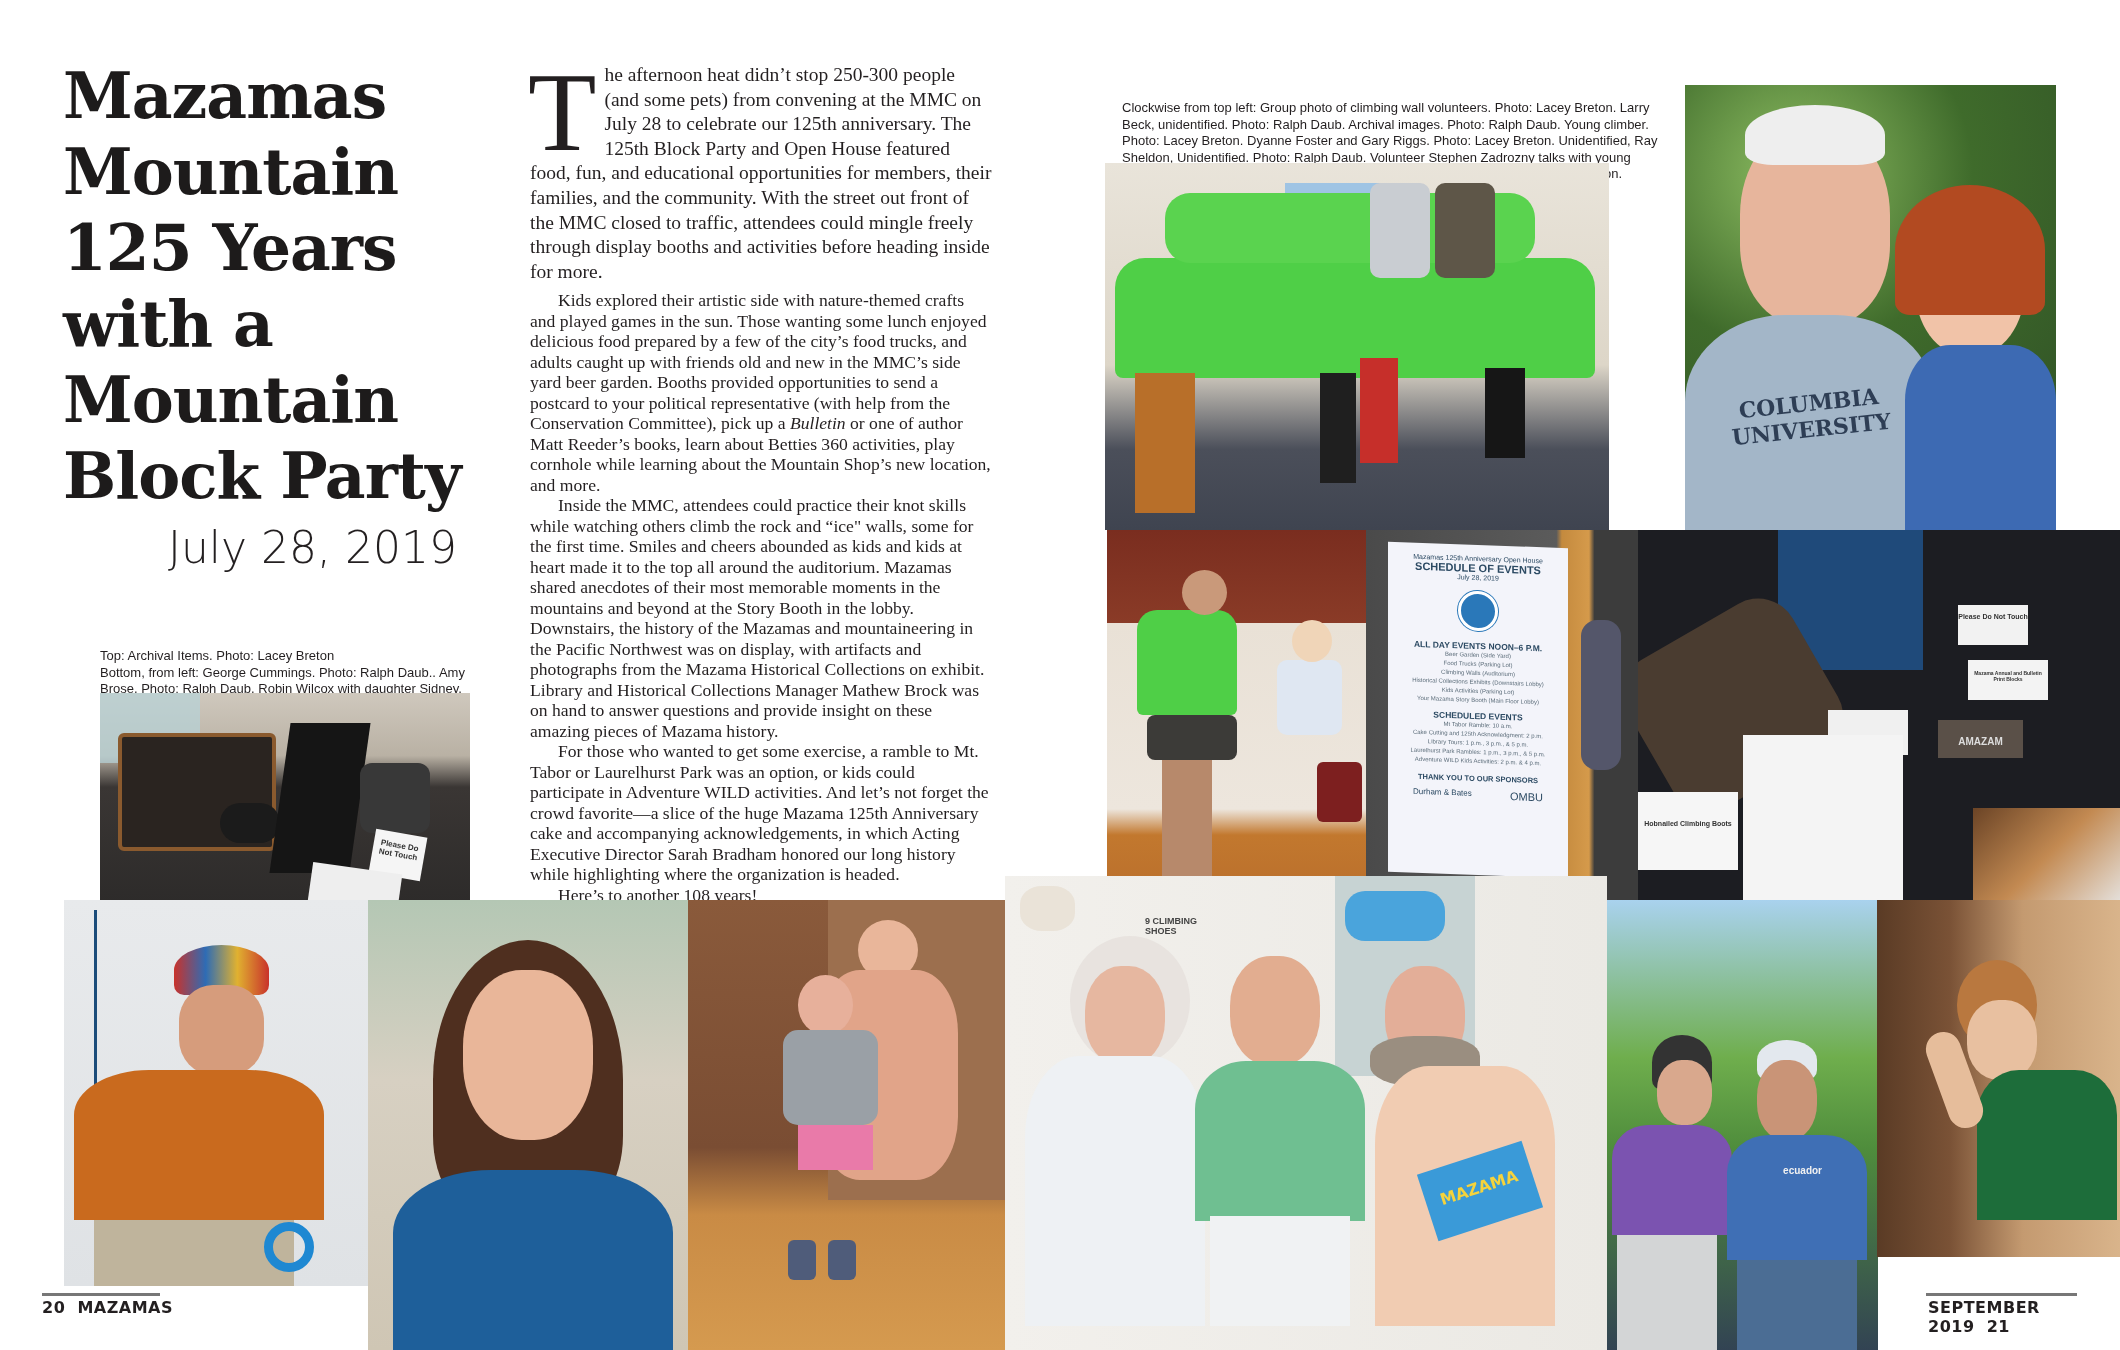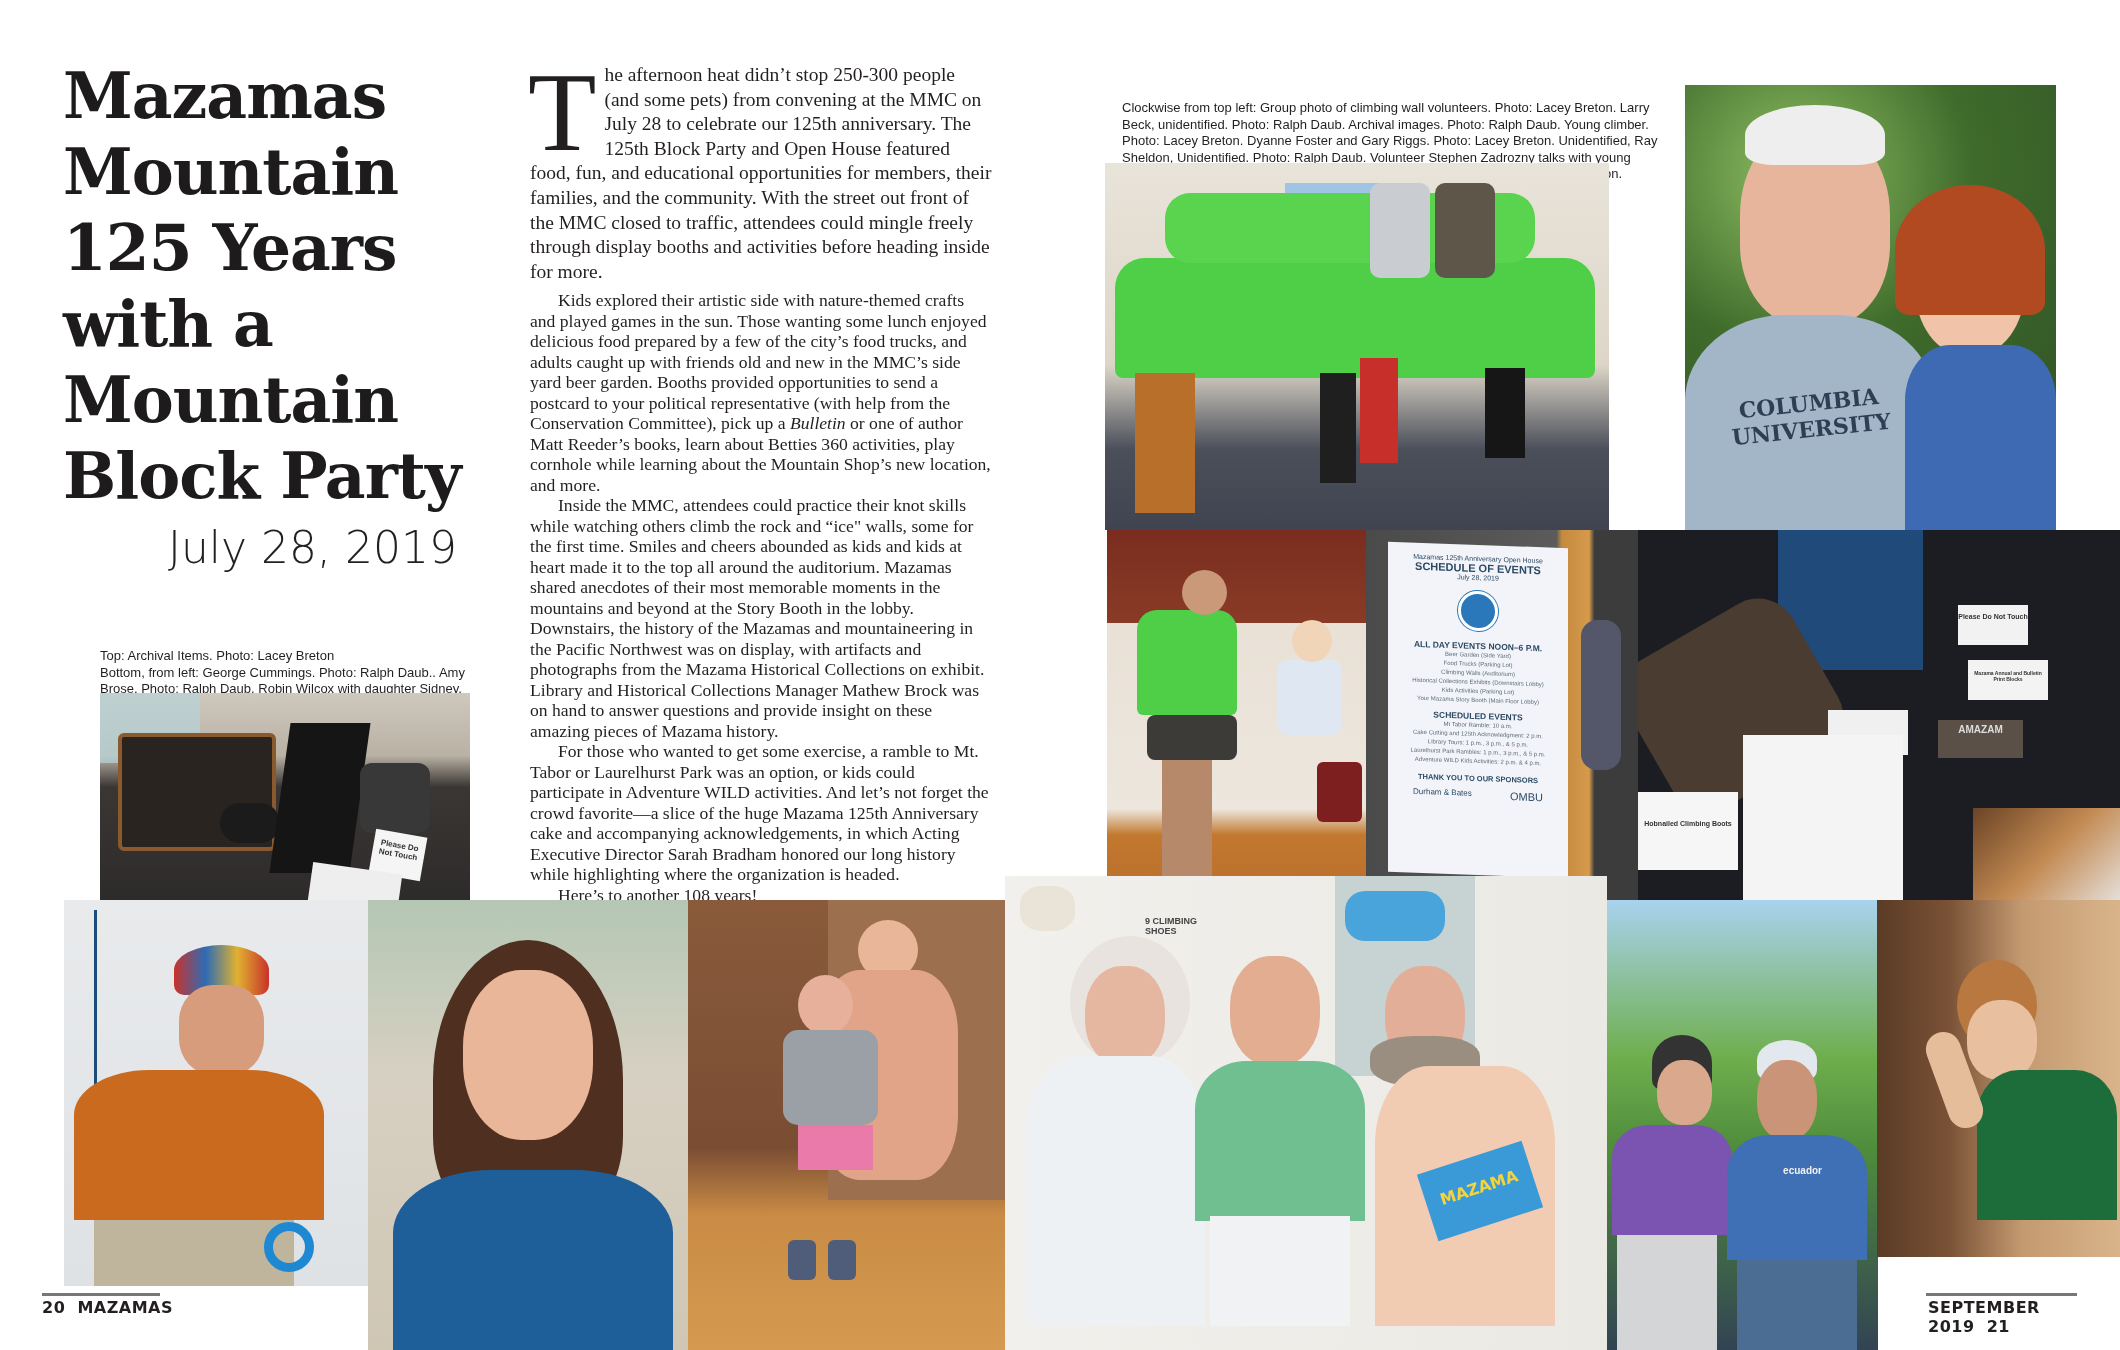--- a/index.html
+++ b/index.html
@@ -124,21 +124,21 @@
   <div class="shape" style="left:215px;top:90px;width:40px;height:150px;background:#54566a;border-radius:16px;"></div>
 </div>
 
 <div class="photo" style="left:1638px;top:530px;width:482px;height:372px;background:#1c1d22;">
   <div class="shape" style="left:140px;top:0;width:145px;height:140px;background:#1f4a7a;"></div>
   <div class="shape" style="left:0;top:90px;width:190px;height:170px;background:#4a3c30;border-radius:40px;transform:rotate(-30deg);"></div>
   <div class="shape" style="left:320px;top:75px;width:70px;height:40px;background:#f2f2f2;font:bold 7px 'Liberation Sans',sans-serif;color:#333;text-align:center;padding-top:8px;box-sizing:border-box;">Please Do Not Touch</div>
   <div class="shape" style="left:190px;top:180px;width:80px;height:45px;background:#f0f0f0;"></div>
   <div class="shape" style="left:105px;top:205px;width:160px;height:165px;background:#f4f4f4;"></div>
   <div class="shape" style="left:0;top:262px;width:100px;height:78px;background:#f6f6f6;font:bold 7px 'Liberation Sans',sans-serif;color:#333;text-align:center;padding-top:28px;box-sizing:border-box;">Hobnailed Climbing Boots</div>
-  <div class="shape" style="left:300px;top:190px;width:85px;height:38px;background:#5a5048;color:#ddd;font:bold 10px 'Liberation Sans',sans-serif;text-align:center;padding-top:4px;box-sizing:border-box;">AMAZAM</div>
+  <div class="shape" style="left:300px;top:190px;width:85px;height:38px;background:#5a5048;color:#ddd;font:bold 10px 'Liberation Sans',sans-serif;text-align:center;padding-top:16px;box-sizing:border-box;">AMAZAM</div>
   <div class="shape" style="left:330px;top:130px;width:80px;height:40px;background:#f3f3f3;font:bold 5px 'Liberation Sans',sans-serif;color:#333;text-align:center;padding-top:10px;box-sizing:border-box;">Mazama Annual and Bulletin Print Blocks</div>
   <div class="shape" style="left:335px;top:278px;width:150px;height:95px;background:linear-gradient(135deg,#6b4426,#c38a52,#e6e3e0);"></div>
 </div>
 
 <div class="photo" style="left:64px;top:900px;width:304px;height:386px;background:linear-gradient(180deg,#e8eaec 0%,#dfe2e5 100%);">
   <div class="shape" style="left:30px;top:10px;width:3px;height:370px;background:#1b4c7a;"></div>
   <div class="shape" style="left:110px;top:45px;width:95px;height:50px;background:linear-gradient(90deg,#c9322b,#2e6cb5,#e0b130,#c9322b);border-radius:50% 50% 10px 10px;"></div>
   <div class="shape" style="left:115px;top:85px;width:85px;height:90px;background:#d69c7c;border-radius:40%;"></div>
   <div class="shape" style="left:10px;top:170px;width:250px;height:150px;background:#c96a1e;border-radius:30% 30% 0 0;"></div>
   <div class="shape" style="left:30px;top:320px;width:200px;height:66px;background:#bfb49c;"></div>

